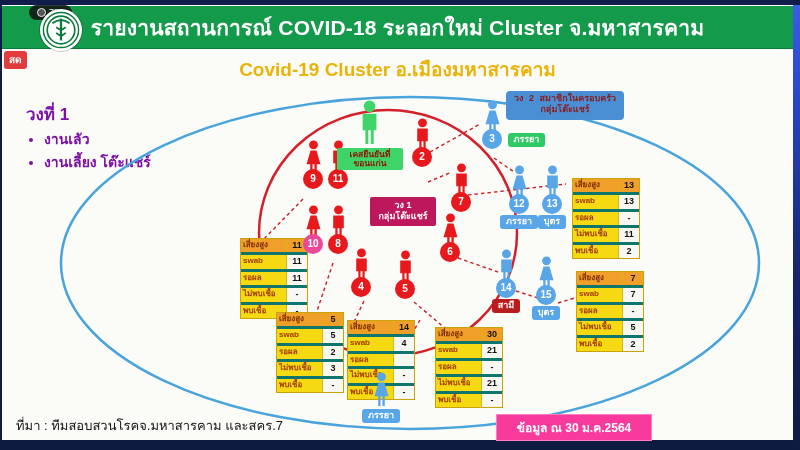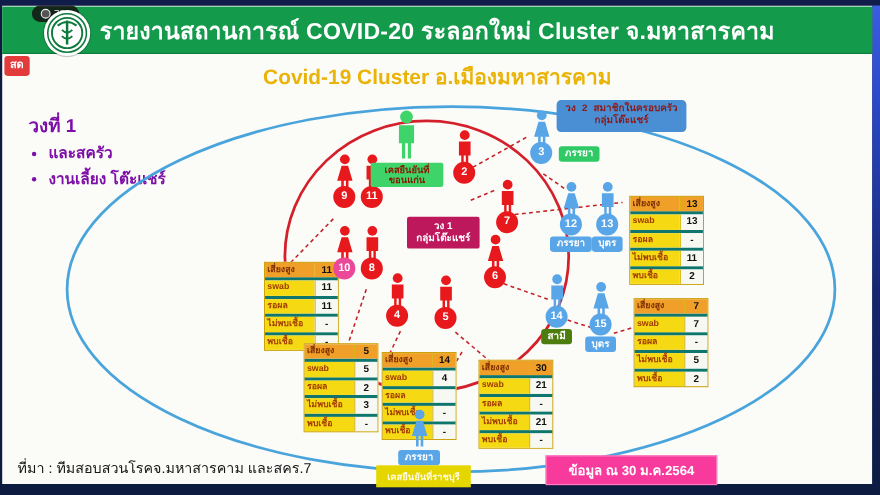--- a/index.html
+++ b/index.html
@@ -52,21 +52,21 @@
 </style>
 </head>
 <body>
 
 <div class="stage">
   <div class="slide"></div>
   <div class="edge-right"></div>
   <div class="edge-top"></div>
 
   <div class="header">
-    <span class="header-title">รายงานสถานการณ์ COVID-20 ระลอกใหม่ Cluster จ.มหาสารคาม</span>
+    <span class="header-title">รายงานสถานการณ์ COVID-18 ระลอกใหม่ Cluster จ.มหาสารคาม</span>
   </div>
 
   <div class="live-badge">สด</div>
   <div class="viewer-pill">
     <span class="eye-dot"></span>
     <span>751</span>
   </div>
 
   <div class="logo">
     <svg width="38" height="38" viewBox="0 0 40 40">
@@ -76,21 +76,21 @@
       <path d="M11 13 Q20 6 29 13" fill="none" stroke="#0d7a3c" stroke-width="2"></path>
       <path d="M15 17 Q20 22 25 17 M15 23 Q20 28 25 23" fill="none" stroke="#0d7a3c" stroke-width="1.8"></path>
     </svg>
   </div>
 
   <div class="subtitle">Covid-19 Cluster อ.เมืองมหาสารคาม</div>
 
   <div class="info">
     <div class="info-title">วงที่ 1</div>
     <ul>
-      <li>และสครัว</li>
+      <li>งานเลัว</li>
       <li>งานเลี้ยง โต๊ะแชร์</li>
     </ul>
   </div>
 
   <svg class="net" id="net">
     <ellipse cx="410" cy="263" rx="349" ry="166" fill="none" stroke="#49a4dc" stroke-width="2.5"></ellipse>
     <ellipse cx="388" cy="233" rx="129" ry="123" fill="none" stroke="#d3202a" stroke-width="2.5"></ellipse>
   <line x1="303" y1="199" x2="262" y2="241" stroke="#c42127" stroke-width="1.4" stroke-dasharray="3.5 3"></line>
       <line x1="333" y1="263" x2="316" y2="314" stroke="#c42127" stroke-width="1.4" stroke-dasharray="3.5 3"></line>
       <line x1="430" y1="152" x2="480" y2="124" stroke="#c42127" stroke-width="1.4" stroke-dasharray="3.5 3"></line>
@@ -333,21 +333,21 @@
         </svg>
         <div class="num-badge" style="background: rgb(88, 165, 232);">13</div>
         <div class="pill" style="background: rgb(88, 165, 232);">บุตร</div>
       </div>
       <div class="fig" style="left: 492.5px; top: 249px; width: 27px;">
         <svg viewBox="0 0 24 34" width="27" height="36">
           <circle cx="12" cy="4.6" r="4.2" fill="#58a5e8"></circle>
           <path fill="#58a5e8" d="M7 10 L17 10 L17 22 L15 22 L15 32 L12.9 32 L12.9 22 L11.1 22 L11.1 32 L9 32 L9 22 L7 22 Z"></path>
         </svg>
         <div class="num-badge" style="background: rgb(88, 165, 232);">14</div>
-        <div class="pill" style="background: #4d7c0f;">สามี</div>
+        <div class="pill" style="background: #b91c1c;">สามี</div>
       </div>
       <div class="fig" style="left: 532.5px; top: 256px; width: 27px;">
         <svg viewBox="0 0 24 34" width="27" height="36">
           <circle cx="12" cy="4.6" r="4.2" fill="#58a5e8"></circle>
           <path fill="#58a5e8" d="M9.2 10 L14.8 10 L18.6 23 L15.1 23 L15.1 32 L12.9 32 L12.9 23 L11.1 23 L11.1 32 L8.9 32 L8.9 23 L5.4 23 Z"></path>
         </svg>
         <div class="num-badge" style="background: rgb(88, 165, 232);">15</div>
         <div class="pill" style="background: rgb(88, 165, 232);">บุตร</div>
       </div>
       <div class="fig" style="left: 367.5px; top: 372px; width: 27px;">
@@ -361,16 +361,15 @@
 
   <div class="ring1-box">
     <div>วง 1</div>
     <div>กลุ่มโต๊ะแชร์</div>
   </div>
   <div class="ring2-box">
     <div>วง 2 สมาชิกในครอบครัว</div>
     <div>กลุ่มโต๊ะแชร์</div>
   </div>
 
-  <div class="ratchaburi">เคสยืนยันที่ราชบุรี</div>
   <div class="datebox">ข้อมูล ณ 30 ม.ค.2564</div>
   <div class="source">ที่มา : ทีมสอบสวนโรคจ.มหาสารคาม และสคร.7</div>
 </div>
 
 </body></html>

